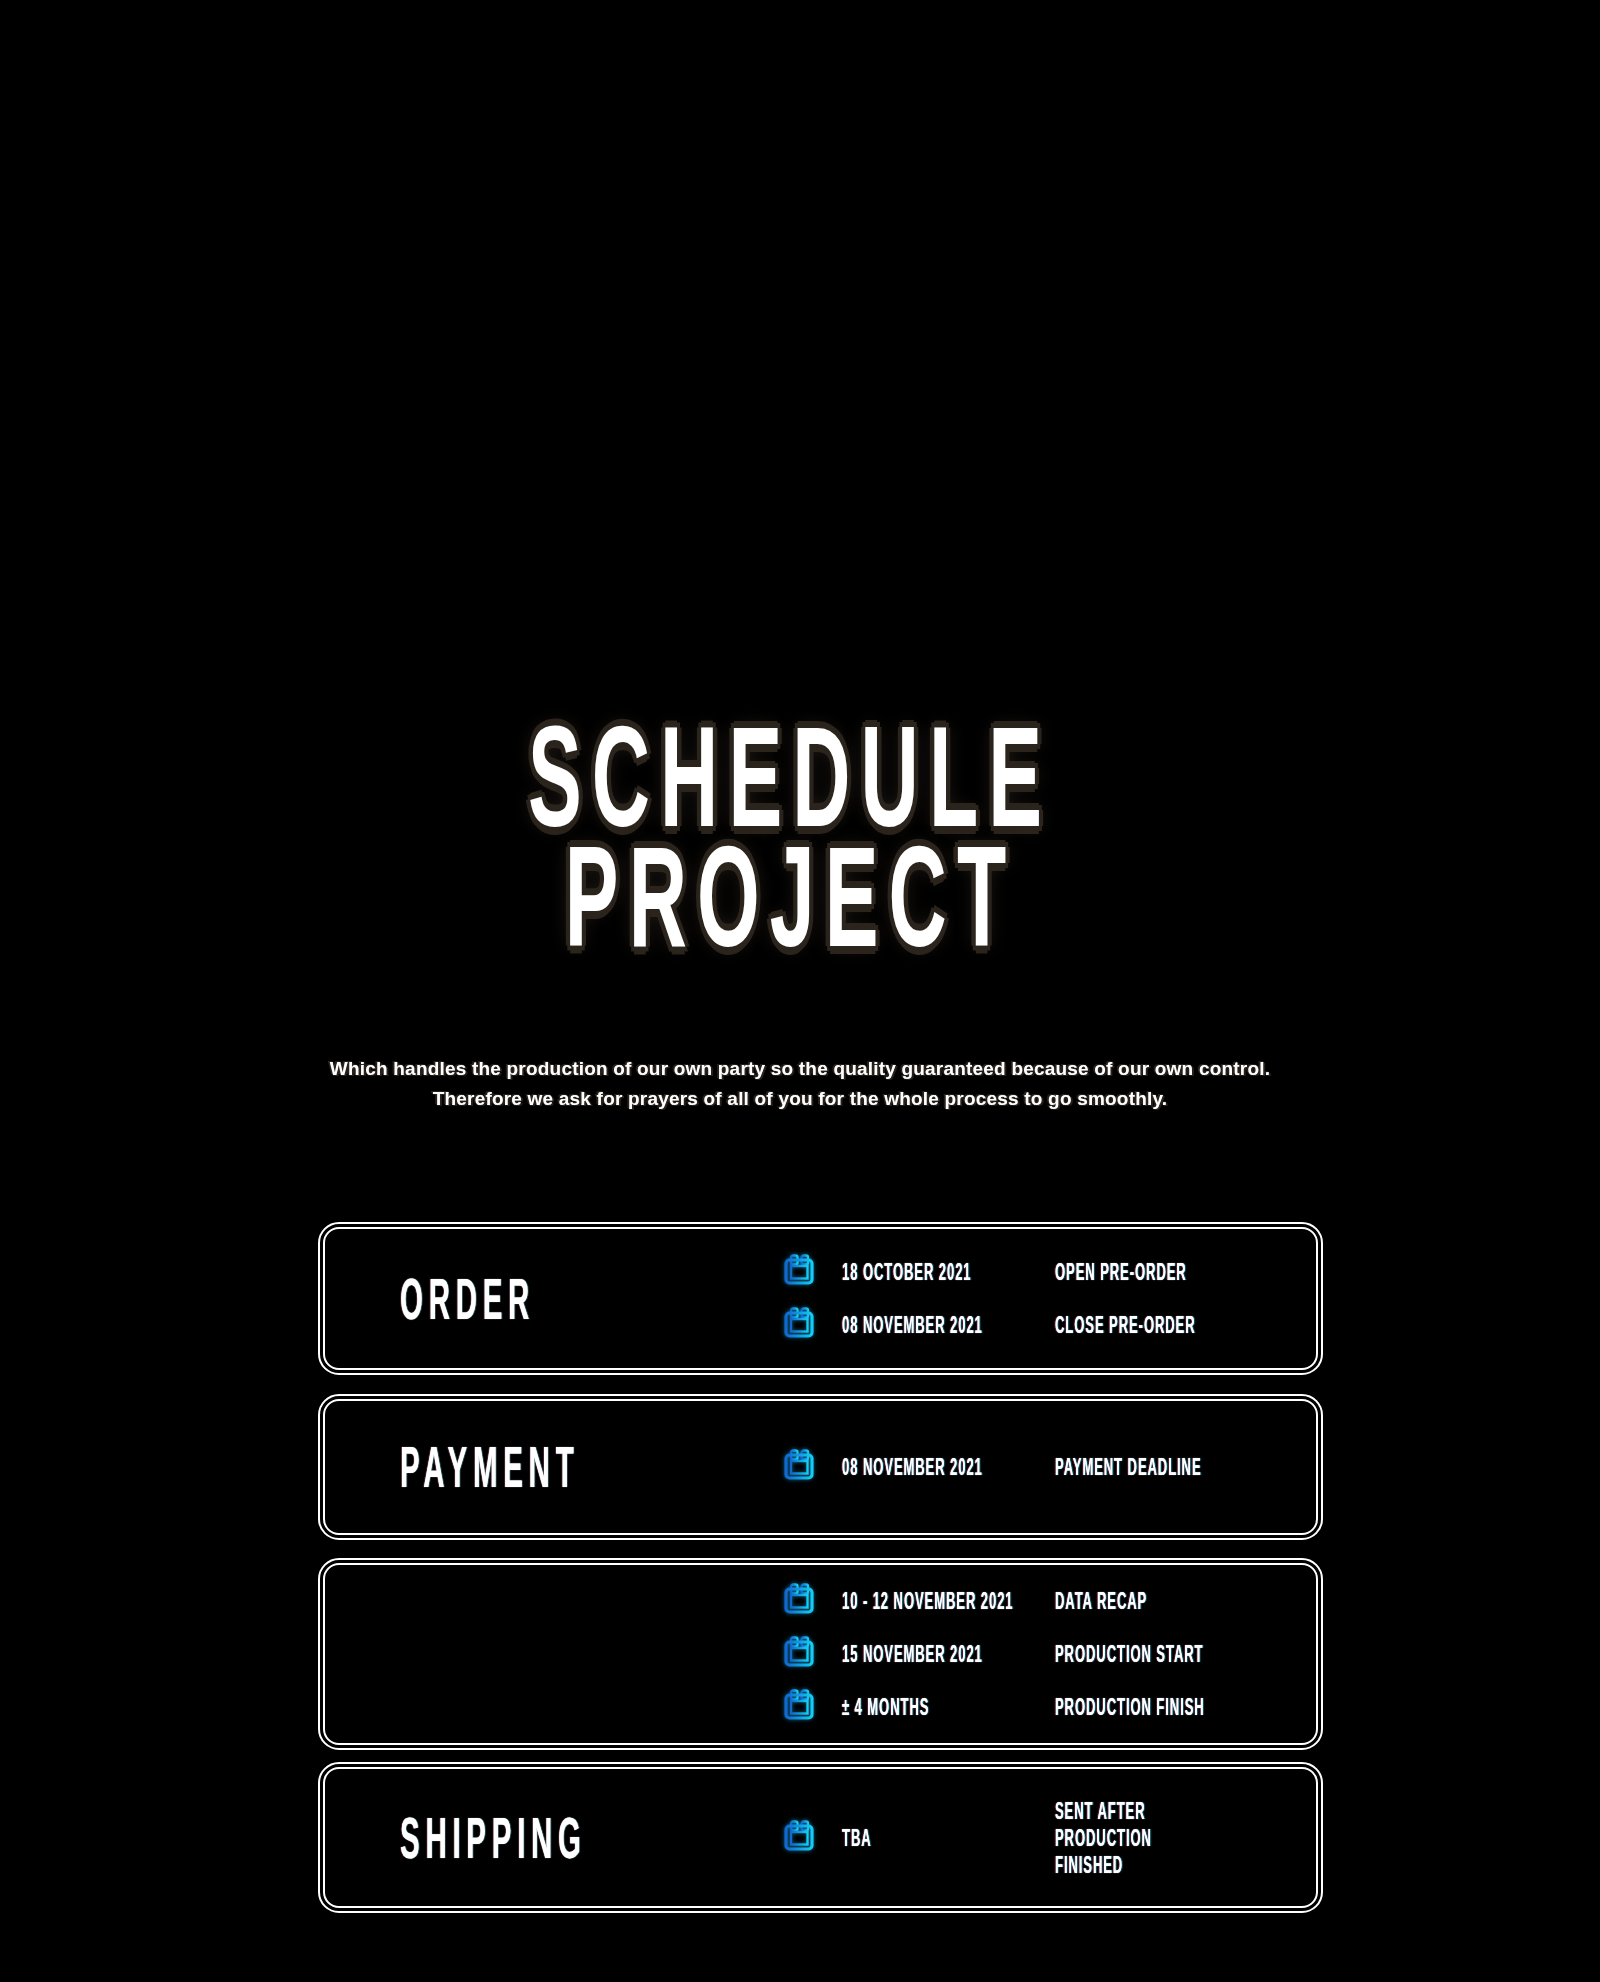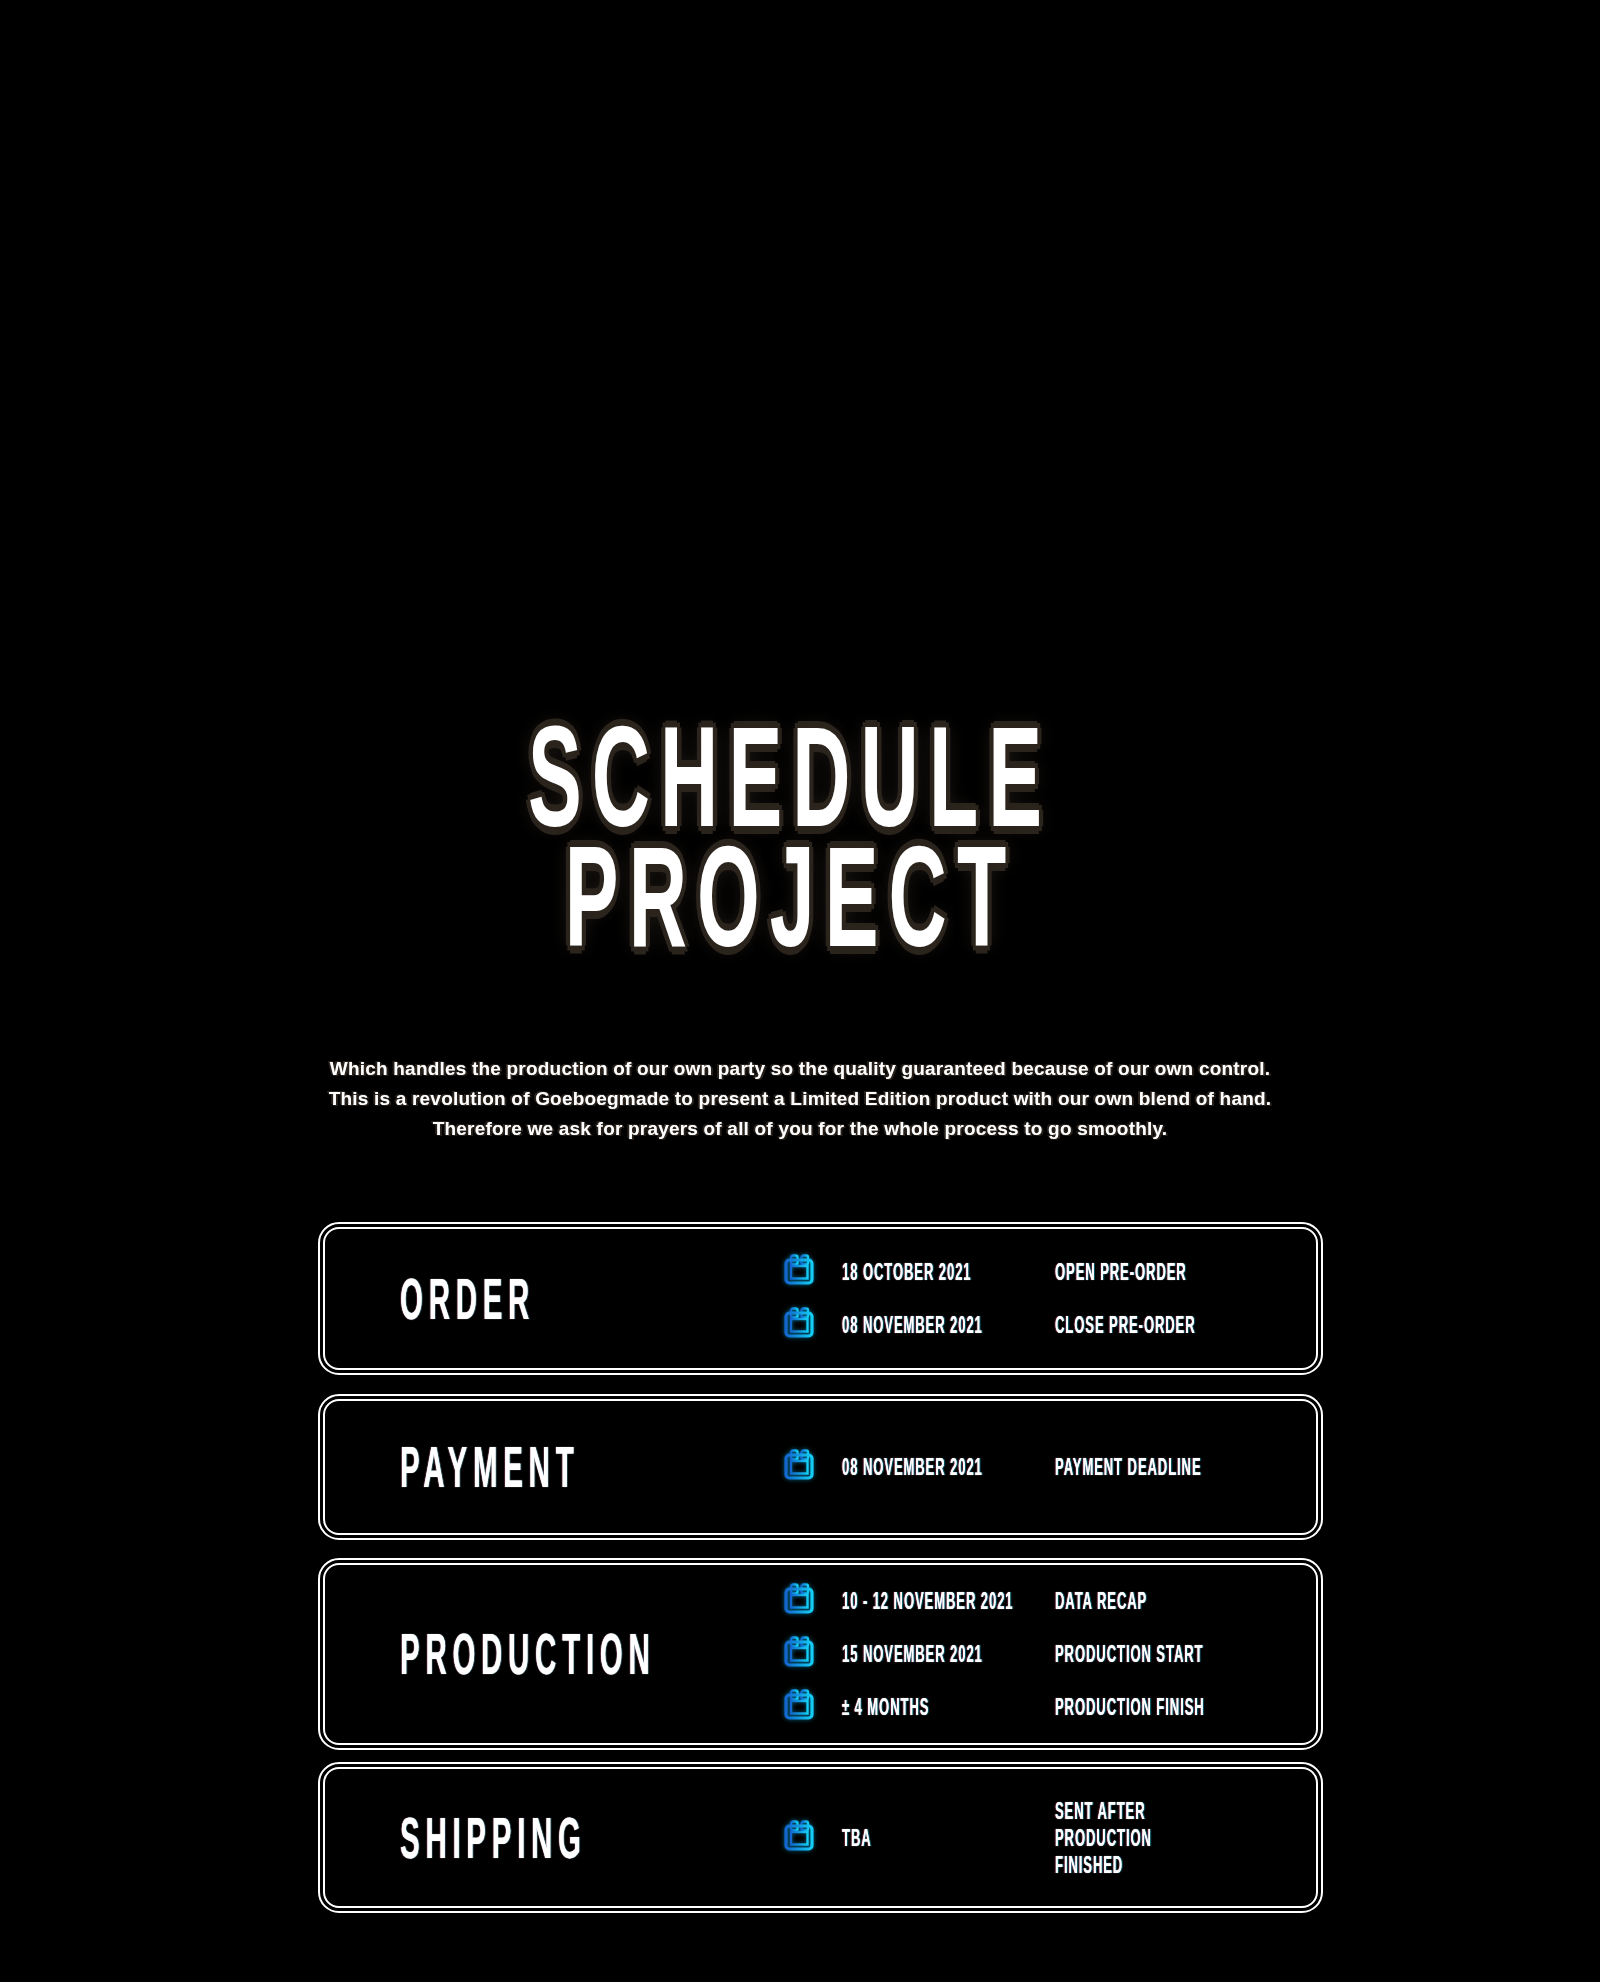--- a/index.html
+++ b/index.html
@@ -87,21 +87,20 @@
     <div class="line">
       <span>SCHEDULE</span>
     </div>
     <div class="line">
       <span>PROJECT</span>
     </div>
   </div>
 
   <div class="intro">
     <div>Which handles the production of our own party so the quality guaranteed because of our own control.</div>
-    <div>This is a revolution of Goeboegmade to present a Limited Edition product with our own blend of hand.</div>
     <div>Therefore we ask for prayers of all of you for the whole process to go smoothly.</div>
   </div>
 
   <div class="sections">
 
     <div class="card h-order">
       <div class="card-title">
         <span class="ct">ORDER</span>
       </div>
       <div class="rows">
@@ -149,23 +148,20 @@
               <line x1="5" y1="34.8" x2="27" y2="34.8"></line>
             </svg>
           </span>
           <span class="cell-date"><span class="cond">08 NOVEMBER 2021</span></span>
           <span class="cell-label"><span class="cond">PAYMENT DEADLINE</span></span>
         </div>
       </div>
     </div>
 
     <div class="card h-production">
-      <div class="card-title">
-        <span class="ct">PRODUCTION</span>
-      </div>
       <div class="rows">
         <div class="row">
           <span class="cell-icon">
             <svg viewBox="0 0 32 38" fill="none" stroke="url(#calGrad)" stroke-width="2.4">
               <rect x="8" y="2.5" width="6.5" height="9" rx="2"></rect>
               <rect x="18.5" y="2.5" width="6.5" height="9" rx="2"></rect>
               <rect x="3" y="7" width="26" height="23" rx="3.5" stroke-width="3.2"></rect>
               <rect x="8" y="13" width="16.5" height="12.5"></rect>
               <line x1="5" y1="34.8" x2="27" y2="34.8"></line>
             </svg>

